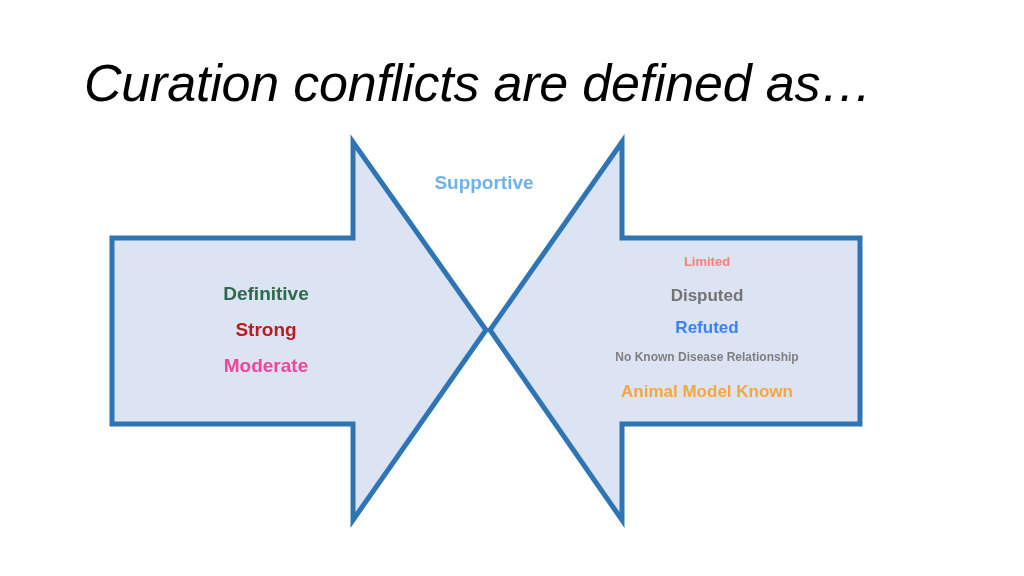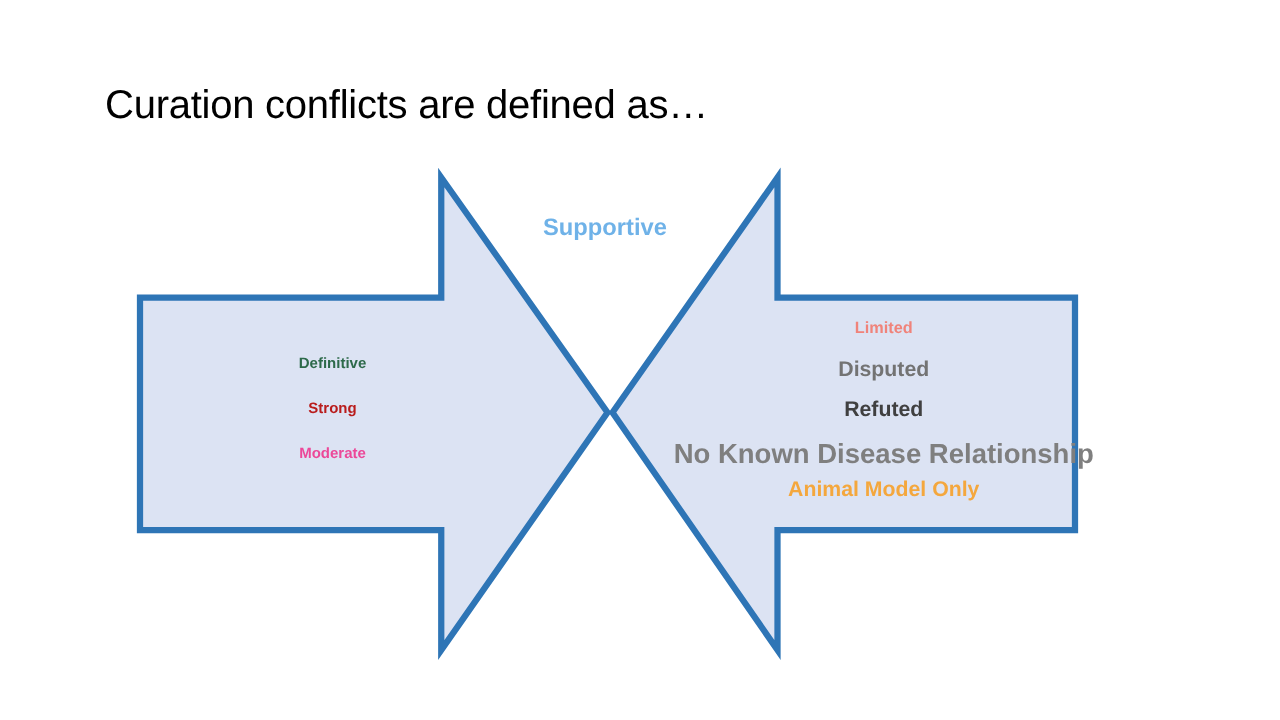--- a/index.html
+++ b/index.html
@@ -18,26 +18,27 @@
     position: absolute;
     inset: 0;
     width: 1024px;
     height: 576px;
     background: #ffffff;
   }
   #slide-title {
     position: absolute;
     left: 84px;
     top: 58px;
-    font-size: 32px;
+    font-size: 52px;
     line-height: 50px;
     font-weight: 400;
     color: #000000;
     white-space: nowrap;
     letter-spacing: -0.2px;
+    font-style: italic;
   }
   #diagram {
     position: absolute;
     left: 0;
     top: 0;
     width: 1024px;
     height: 576px;
   }
   .shape-svg {
     position: absolute;
@@ -62,30 +63,30 @@
     white-space: nowrap;
     text-align: center;
     transform: translateX(-50%);
   }
   #label-supportive {
     left: 484px;
     top: 172px;
     font-size: 19px;
     color: #6fb2e8;
   }
-  .left-col .txt { left: 266px; font-size: 12px; }
+  .left-col .txt { left: 266px; font-size: 19px; }
   #label-definitive { top: 283px; color: #2d6a4a; }
   #label-strong    { top: 319px; color: #36a05a; }
   #label-moderate  { top: 355px; color: #73d39a; }
 
   .right-col .txt { left: 707px; }
   #label-limited   { top: 254px; font-size: 13px; color: #f0837a; }
   #label-disputed  { top: 286px; font-size: 17px; color: #e8403f; }
   #label-refuted   { top: 318px; font-size: 17px; color: #9c1f21; }
-  #label-noknown   { top: 350px; font-size: 22px; color: #7f7f7f; }
+  #label-noknown   { top: 350px; font-size: 12px; color: #7f7f7f; }
   #label-animal    { top: 382px; font-size: 17px; color: #f4a73d; }
 </style>
 </head>
 <body>
 
 <div id="slide">
 
   <div id="slide-title">Curation conflicts are defined as…</div>
 
   <div id="diagram">
@@ -101,20 +102,20 @@
 
       <div class="left-col">
         <div class="txt" id="label-definitive" style="color: rgb(45, 106, 74);">Definitive</div>
         <div class="txt" id="label-strong" style="color: #b91c1c;">Strong</div>
         <div class="txt" id="label-moderate" style="color: #ec4899;">Moderate</div>
       </div>
 
       <div class="right-col">
         <div class="txt" id="label-limited" style="color: rgb(240, 131, 122);">Limited</div>
         <div class="txt" id="label-disputed" style="color: #737373;">Disputed</div>
-        <div class="txt" id="label-refuted" style="color: #404040;">Refuted</div>
+        <div class="txt" id="label-refuted" style="color: #3b82f6;">Refuted</div>
         <div class="txt" id="label-noknown" style="color: rgb(127, 127, 127);">No Known Disease Relationship</div>
-        <div class="txt" id="label-animal" style="color: rgb(244, 167, 61);">Animal Model Only</div>
+        <div class="txt" id="label-animal" style="color: rgb(244, 167, 61);">Animal Model Known</div>
       </div>
 
     </div>
   </div>
 </div>
 
 </body></html>

